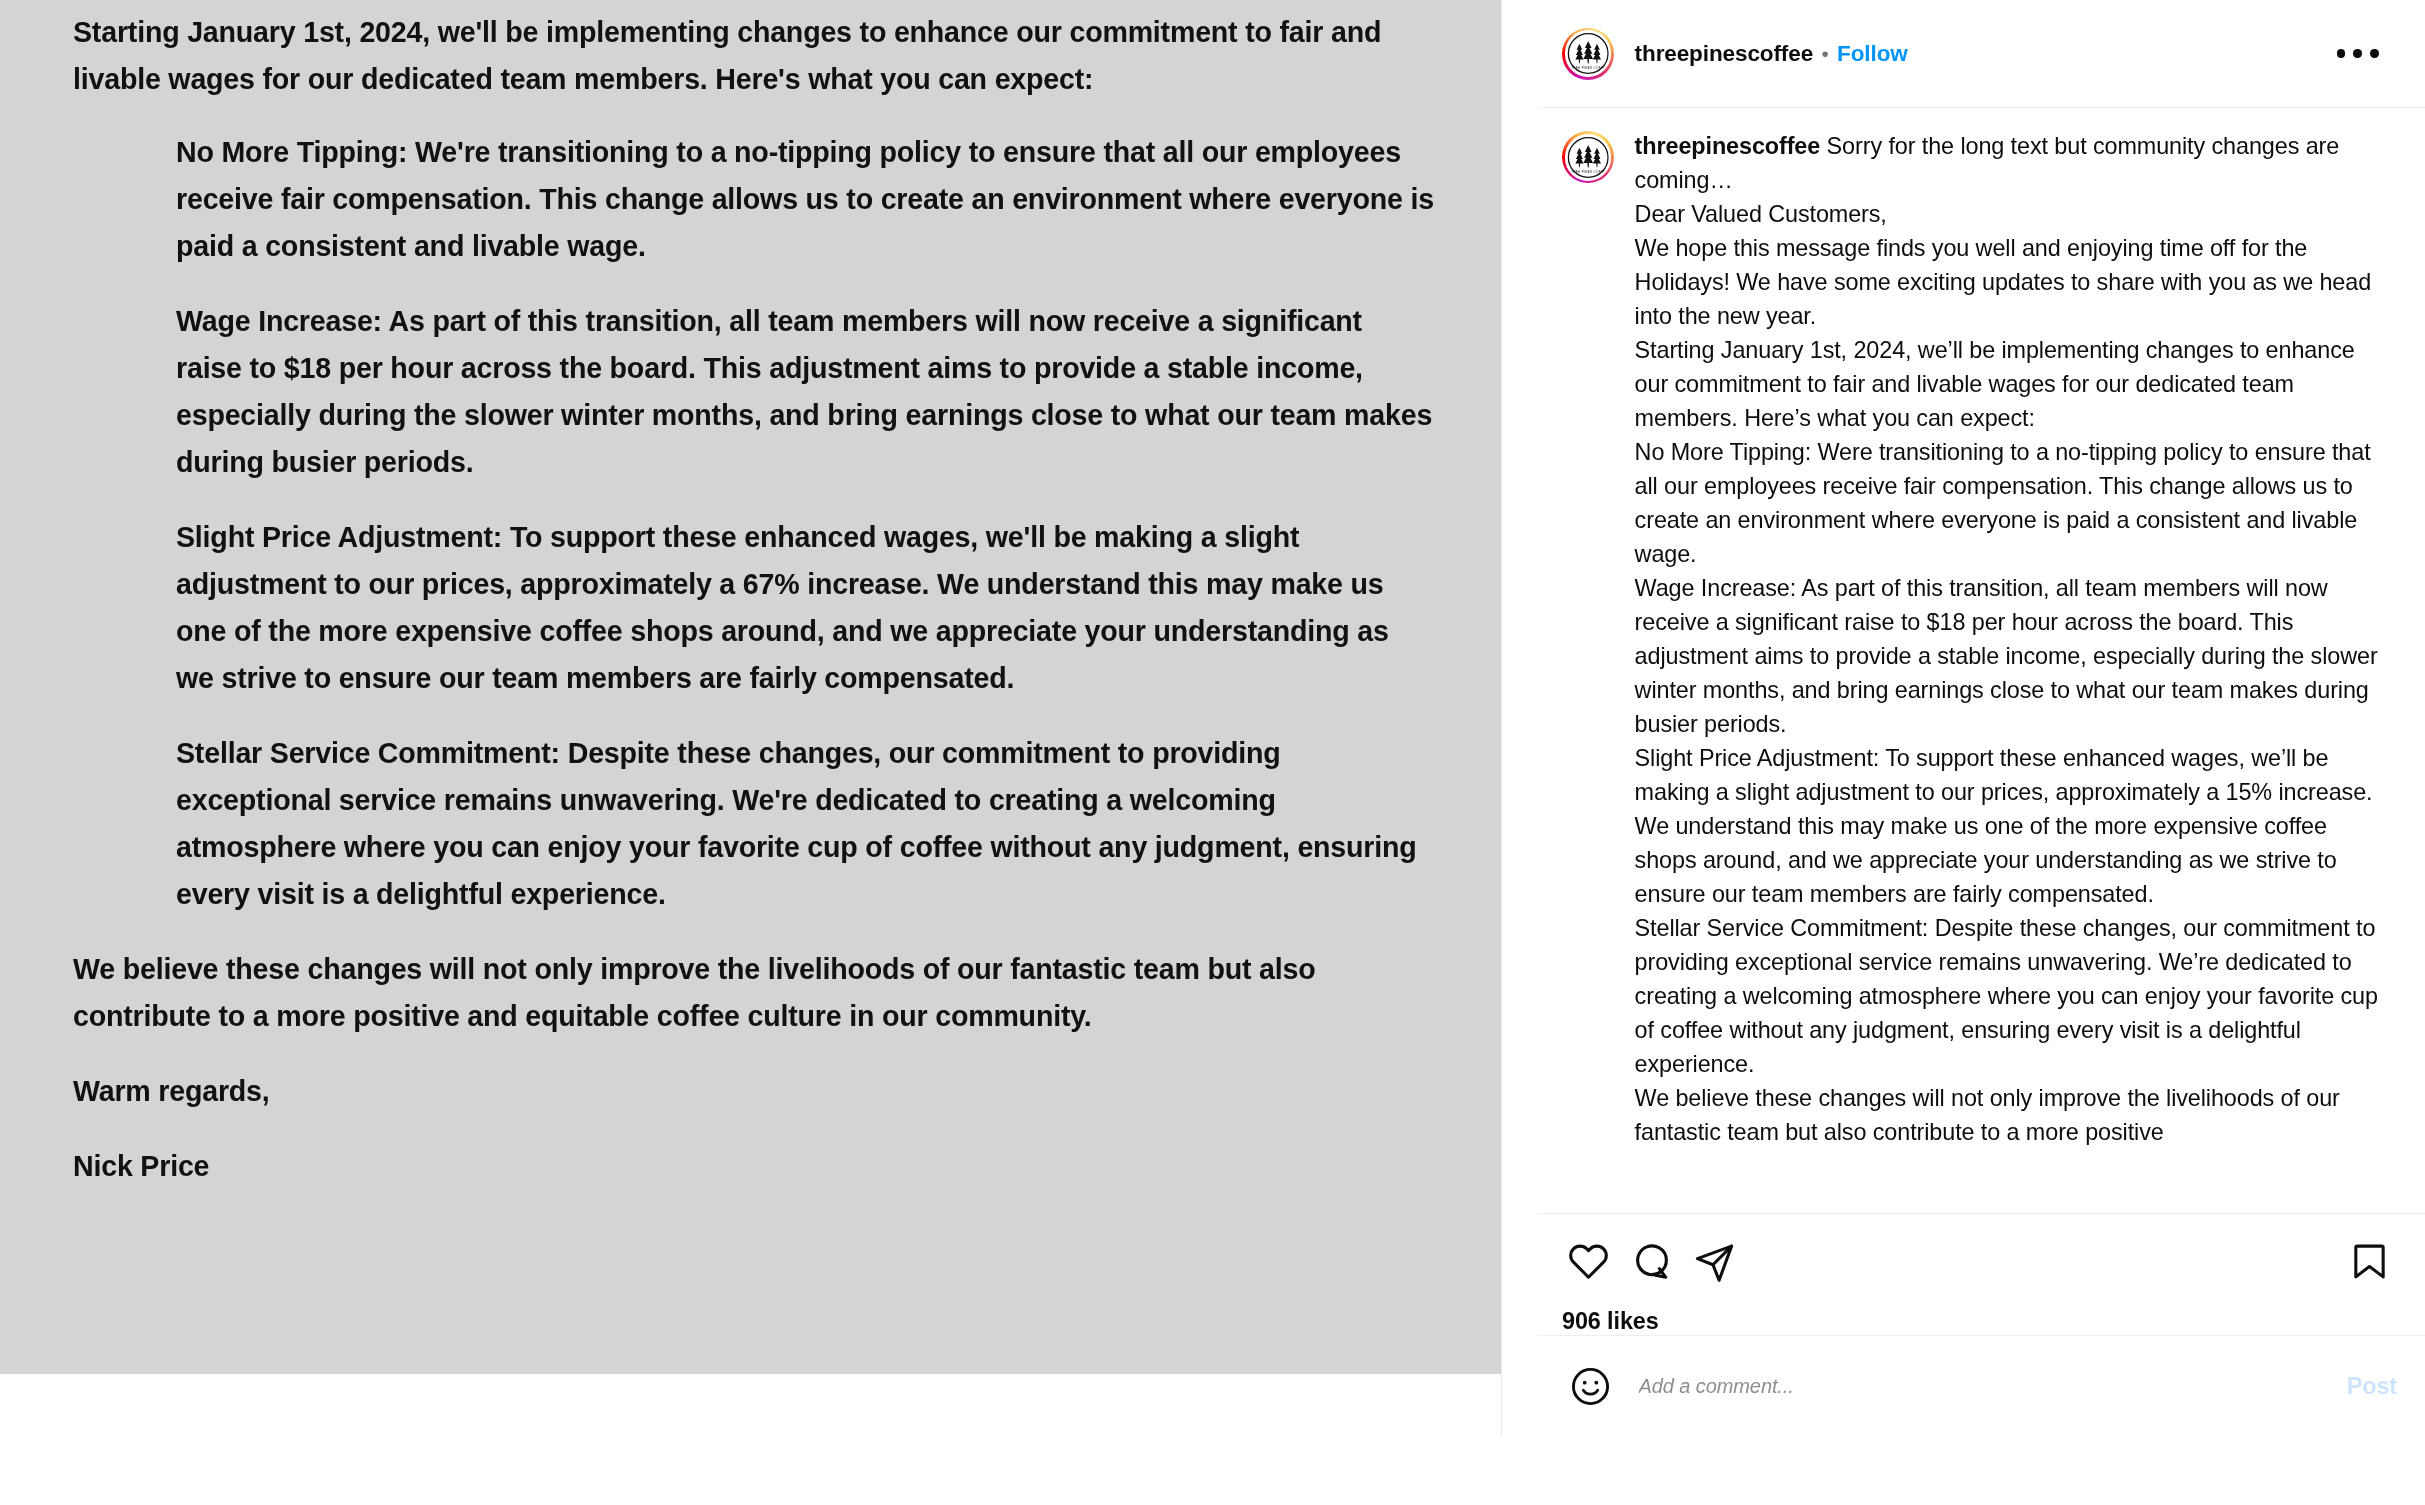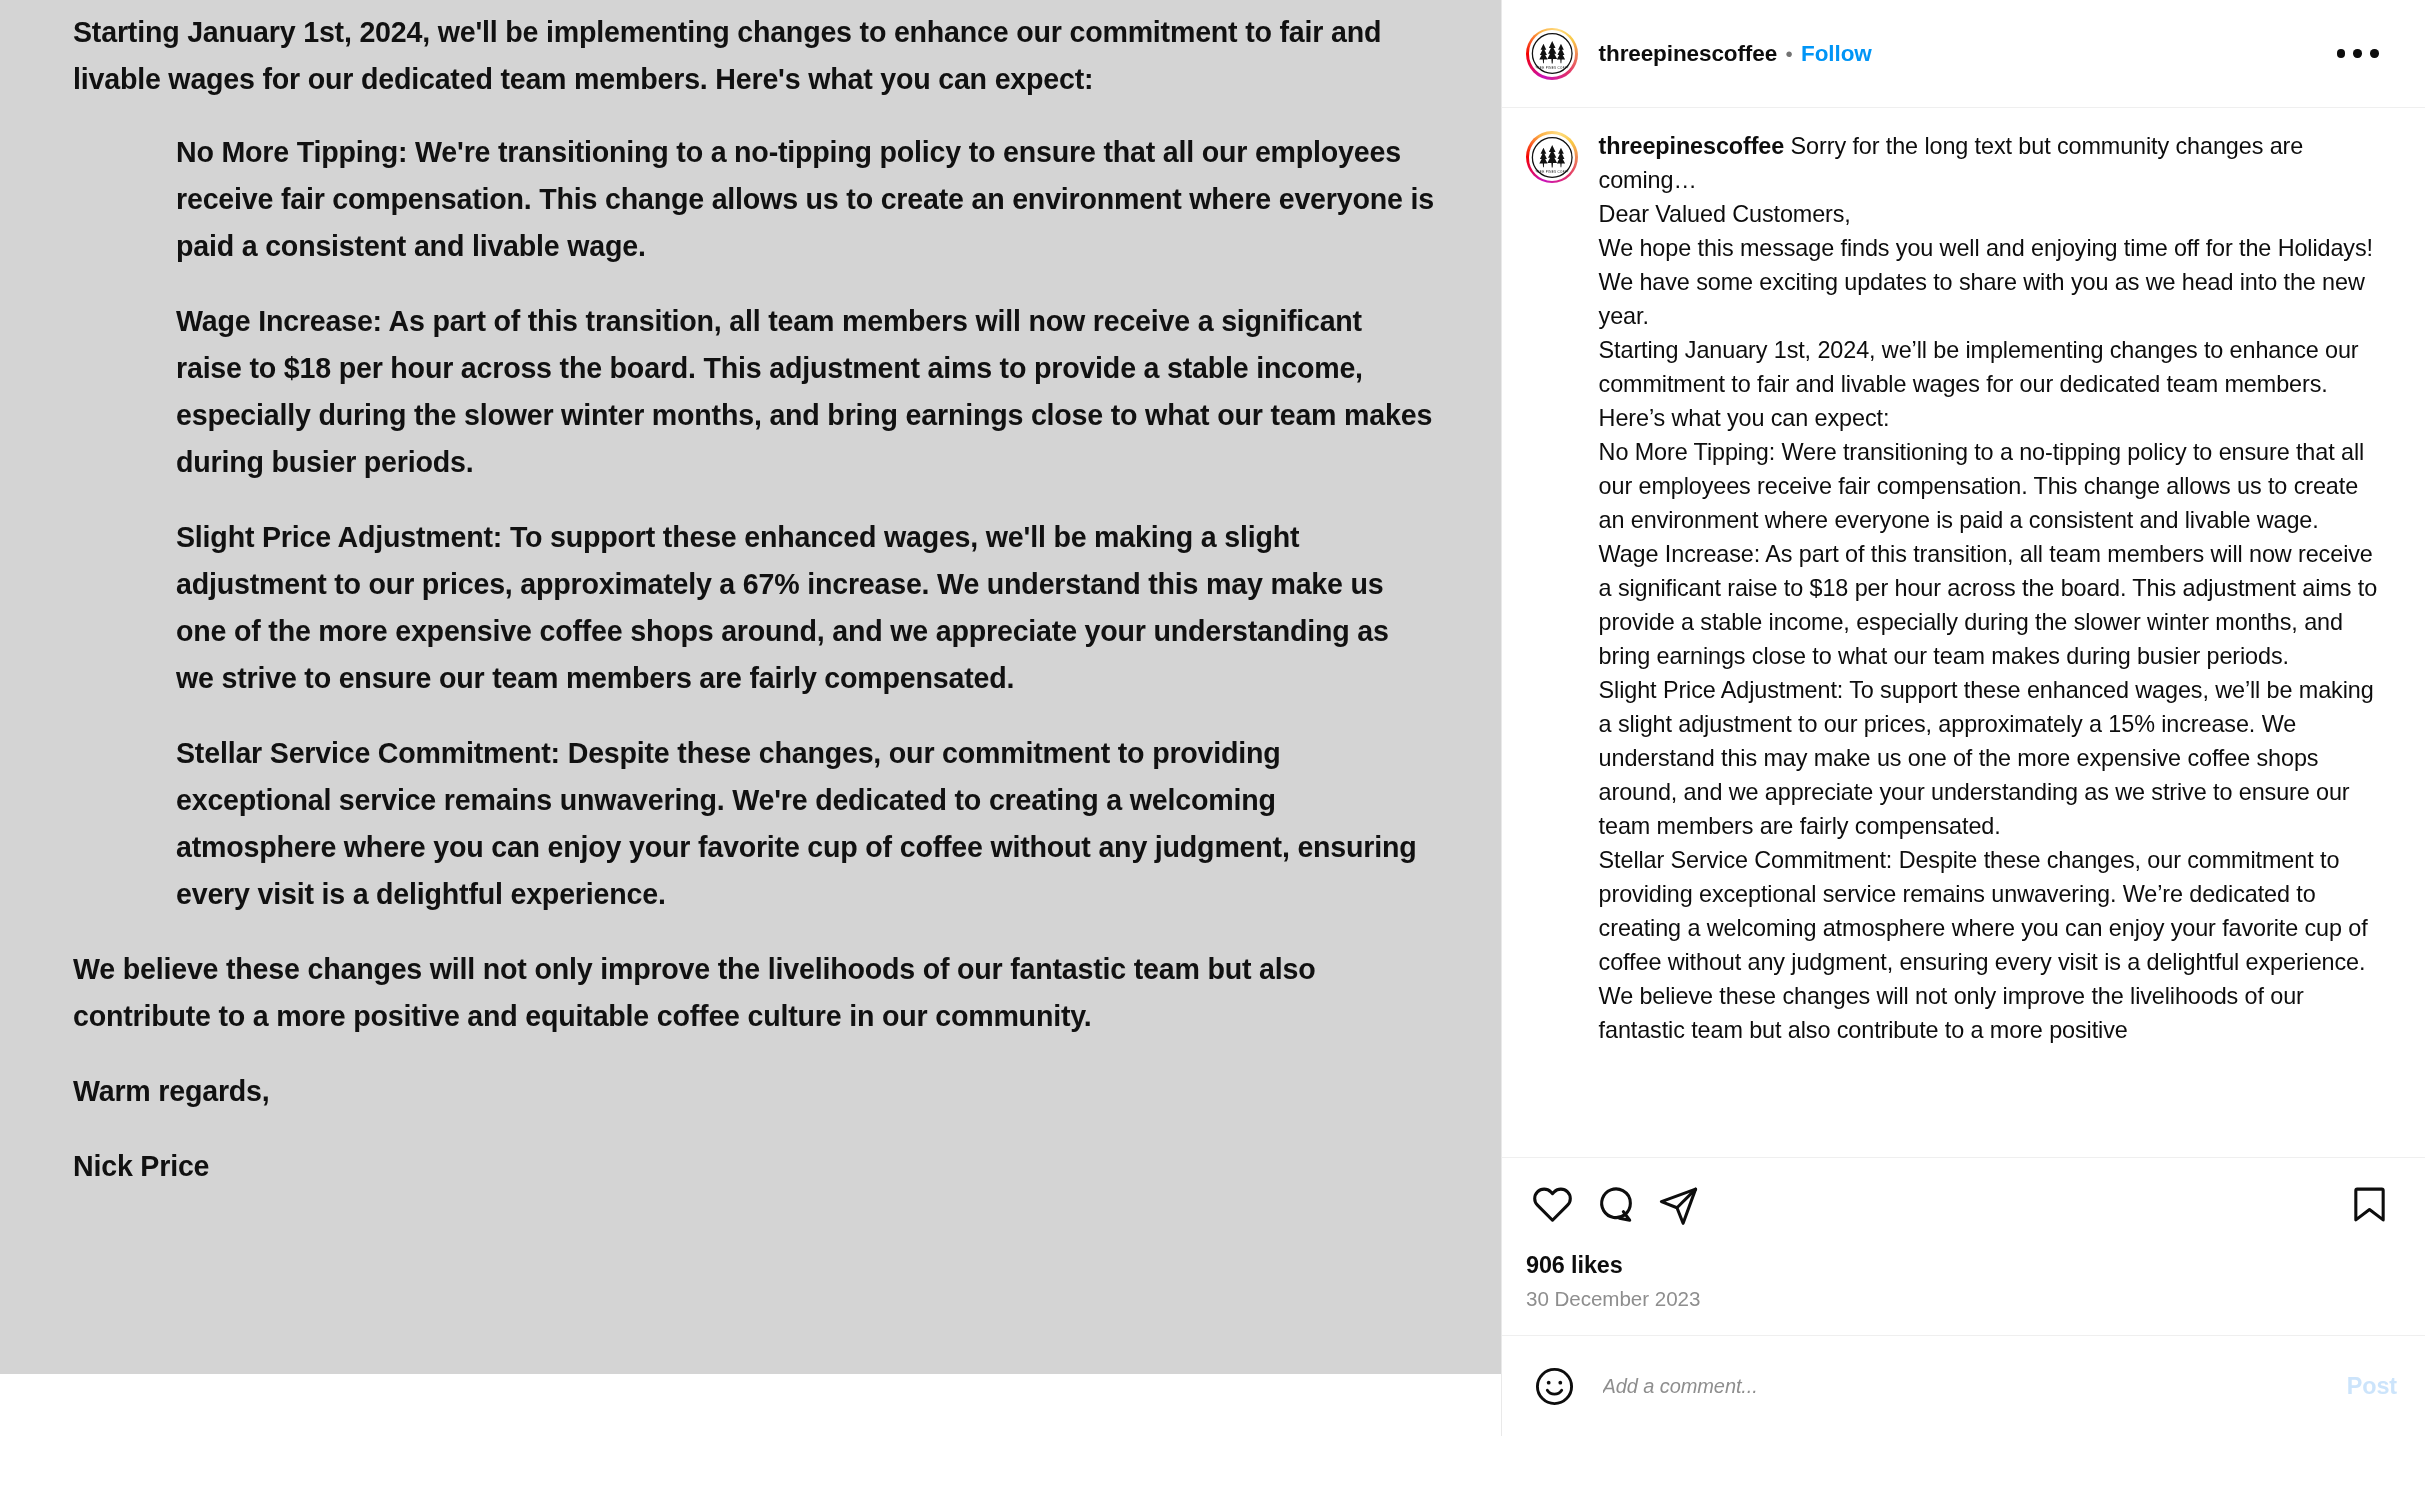--- a/index.html
+++ b/index.html
@@ -34,20 +34,21 @@
   .media-text p.tight { margin-bottom: 26px; }
   .media-text b { font-weight: 800; }
 
   
   .side-pane {
     width: 924px; height: 1436px;
     background: #ffffff;
     display: flex; flex-direction: column;
     border-left: 0.9px solid #e9e9e9;
     flex: 0 0 924px;
+    padding-left: 36px;
   }
 
   
   .ig-header {
     height: 108px;
     flex: 0 0 108px;
     display: flex; align-items: center;
     padding: 0 37px 0 24px;
     border-bottom: 0.9px solid #efefef;
   }
@@ -244,21 +245,20 @@
           </svg>
         </div>
         <div class="act-spacer"></div>
         <div class="act-btn">
           <svg width="41" height="41" viewBox="0 0 24 24" fill="none" stroke="#0d0d0d" stroke-width="1.8" stroke-linecap="round" stroke-linejoin="round">
             <path d="M20 21 12 14.9 4 21V3.8a.8.8 0 0 1 .8-.8h14.4a.8.8 0 0 1 .8.8z"></path>
           </svg>
         </div>
       </div>
       <div class="likes">906 likes</div>
-      <div class="date">30 December 2023</div>
     </div>
 
     <div class="composer">
       <div class="emoji-btn">
         <svg width="41" height="41" viewBox="0 0 24 24" fill="none" stroke="#0d0d0d" stroke-width="1.7">
           <circle cx="12" cy="12" r="10"></circle>
           <circle cx="8.6" cy="9.8" r="1.1" fill="#0d0d0d" stroke="none"></circle>
           <circle cx="15.4" cy="9.8" r="1.1" fill="#0d0d0d" stroke="none"></circle>
           <path d="M7.8 14.2a5 5 0 0 0 8.4 0" stroke-linecap="round"></path>
         </svg>

